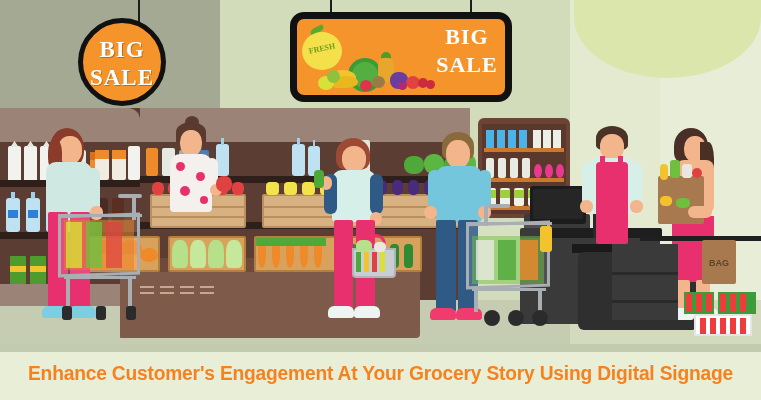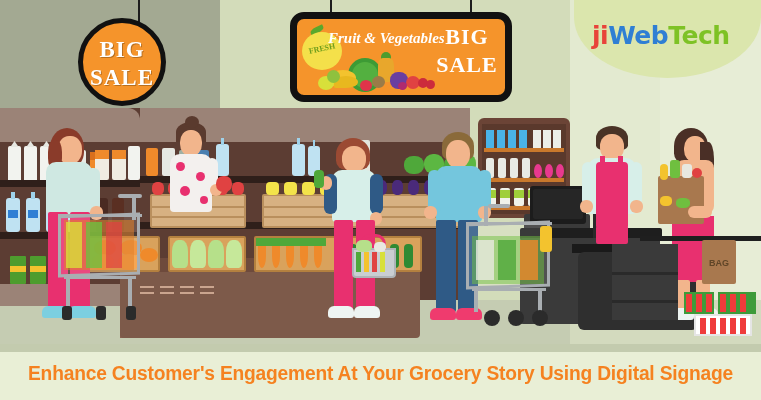--- a/index.html
+++ b/index.html
@@ -489,40 +489,38 @@
     <div class="circ-txt" id="circ-big">BIG</div>
     <div class="circ-txt" id="circ-sale">SALE</div>
   </div>
 
   <div class="abs" id="cord-r1"></div>
   <div class="abs" id="cord-r2"></div>
   <div class="abs" id="billboard"></div>
   <div class="abs" id="bb-leaf"></div>
   <div class="abs" id="bb-fresh"></div>
   <div class="abs" id="bb-fresh-txt">FRESH</div>
-  <div class="abs" id="bb-title">Fruit &amp; Vegetables</div>
   <div class="abs" id="bb-big">BIG</div>
   <div class="abs" id="bb-sale">SALE</div>
 
   <div class="fr" id="fr-melon"></div>
   <div class="fr" id="fr-melon-s"></div>
   <div class="fr" id="fr-banana"></div>
   <div class="fr" id="fr-banana2"></div>
   <div class="fr" id="fr-lemon"></div>
   <div class="fr" id="fr-apple-g"></div>
   <div class="fr" id="fr-pine-top"></div>
   <div class="fr" id="fr-pine"></div>
   <div class="fr" id="fr-kiwi"></div>
   <div class="fr" id="fr-grape"></div>
   <div class="fr" id="fr-apple-r"></div>
   <div class="fr" id="fr-cherry"></div>
   <div class="fr" id="fr-cherry2"></div>
   <div class="fr" id="fr-straw"></div>
   <div class="fr" id="fr-berry"></div>
 
   <div class="abs" id="logo-plate"></div>
-  <div class="abs" id="logo-text"><span class="lg-ji">ji</span><span class="lg-web">Web</span><span class="lg-tech">Tech</span></div>
 
   <div class="abs" id="banner-strip"></div>
   <div class="abs" id="banner"></div>
   <div class="abs" id="banner-txt">Enhance Customer's Engagement At Your Grocery Story Using Digital Signage</div>
 
 </div>
 
 </body></html>

